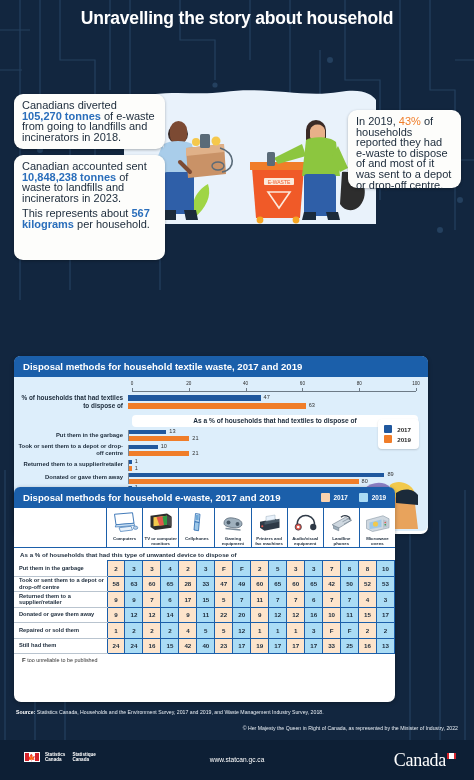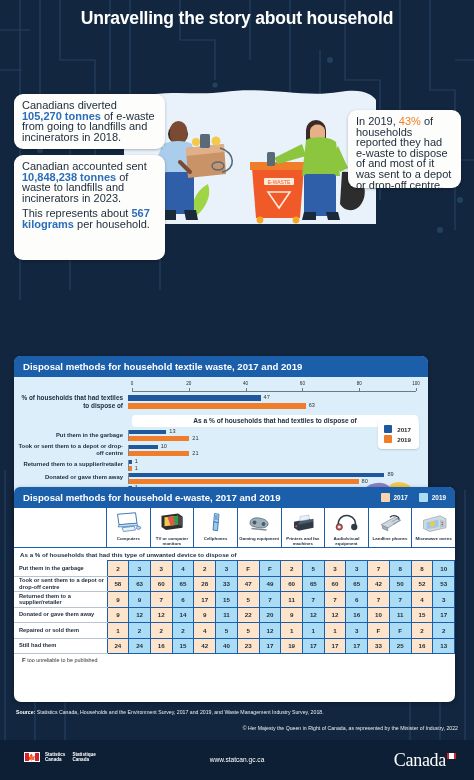--- a/index.html
+++ b/index.html
@@ -42,21 +42,21 @@
   
   .panel { position:absolute; z-index:5; background:#ffffff; border-radius:7px; box-shadow:0 1px 4px rgba(0,0,0,.3); }
   .panel-head {
     background:#1b5faa; color:#fff; font-weight:bold; font-size:9.6px;
     padding:5px 9px; border-radius:6px 6px 0 0; display:flex; align-items:center;
     justify-content:space-between;
   }
   .panel-body { background:#ddeefb; border-radius:0 0 6px 6px; position:relative; }
 
   #panel-textile { left:14px; top:316px; width:414px; height:178px;margin-top:40px; }
-  #panel-ewaste  { left:14px; top:487px; width:441px; height:215px; }
+  #panel-ewaste  { left:14px; top:487px; width:381px; height:215px; }
 
   
   .axis-row { position:relative; height:13px; margin:1px 0 0 0; }
   .axis-lbl { position:absolute; top:0; font-size:4.6px; color:#2a2a2a; transform:translateX(-50%); }
   .axis-tick { position:absolute; top:7px; width:1px; height:3px; background:#6d7a86; }
   .axis-line { position:absolute; left:0; right:0; top:10px; height:.7px; background:#6d7a86; }
 
   .summary-row { display:flex; align-items:center; padding:0 6px 0 0; }
   .sum-lbl { width:114px; text-align:right; padding-right:5px; font-size:6.4px; font-weight:bold; color:#1b2a3a; line-height:8.4px; }
   .sum-bars { position:relative; flex:1; }

